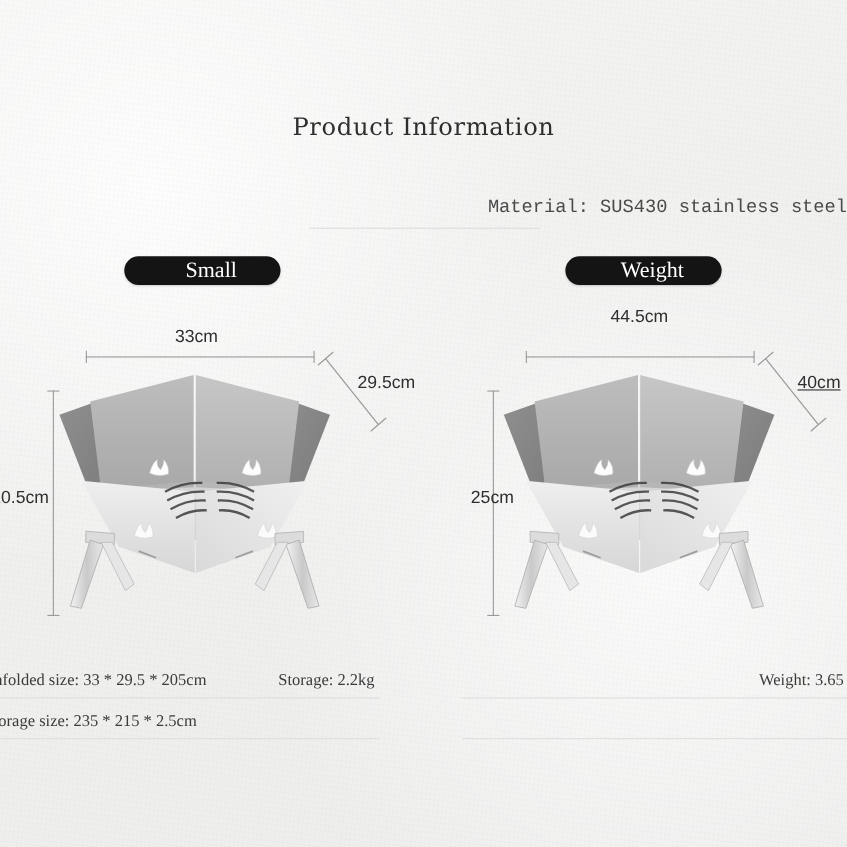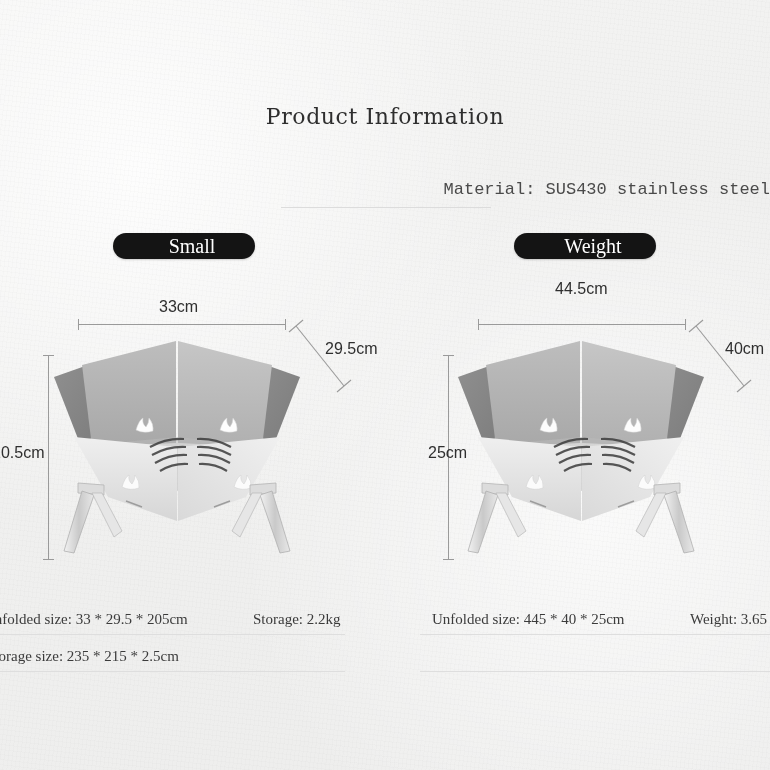--- a/index.html
+++ b/index.html
@@ -298,31 +298,30 @@
   </svg>
 
   <div class="dim-line-h" style="left:478px; top:324px; width:208px;"></div>
   <div class="dim-label big" style="left:555px; top:280px;">44.5cm</div>
 
   <svg class="diag" width="70" height="80" viewBox="0 0 70 80" style="left:688px; top:318px;">
     <line x1="8" y1="8" x2="56" y2="68" stroke="#9a9a9a" stroke-width="1.1"></line>
     <line x1="1" y1="14" x2="15" y2="2" stroke="#9a9a9a" stroke-width="1.1"></line>
     <line x1="49" y1="74" x2="63" y2="62" stroke="#9a9a9a" stroke-width="1.1"></line>
   </svg>
-  <div class="dim-label big" style="left:725px; top:340px;">40cm</div>
+  <div class="dim-label big" style="left:725px; top:340px;text-decoration:underline;">40cm</div>
 
   <div class="dim-line-v" style="left:448px; top:355px; height:205px;"></div>
   <div class="dim-label big" style="left:428px; top:444px;">25cm</div>
 
   <div class="spec" style="left:-16px; top:611px;">Unfolded size: 33 * 29.5 * 205cm</div>
   <div class="spec" style="left:253px; top:611px;">Storage: 2.2kg</div>
   <div class="spec-rule" style="left:0px; top:634px; width:345px;"></div>
 
   <div class="spec" style="left:-14px; top:648px;">Storage size: 235 * 215 * 2.5cm</div>
   <div class="spec-rule" style="left:0px; top:671px; width:345px;"></div>
 
-  <div class="spec" style="left:432px; top:611px;">Unfolded size: 445 * 40 * 25cm</div>
   <div class="spec" style="left:690px; top:611px;">Weight: 3.65</div>
   <div class="spec-rule" style="left:420px; top:634px; width:350px;"></div>
 
   <div class="spec-rule" style="left:420px; top:671px; width:350px;"></div>
 
 </div>
 
 </body></html>

